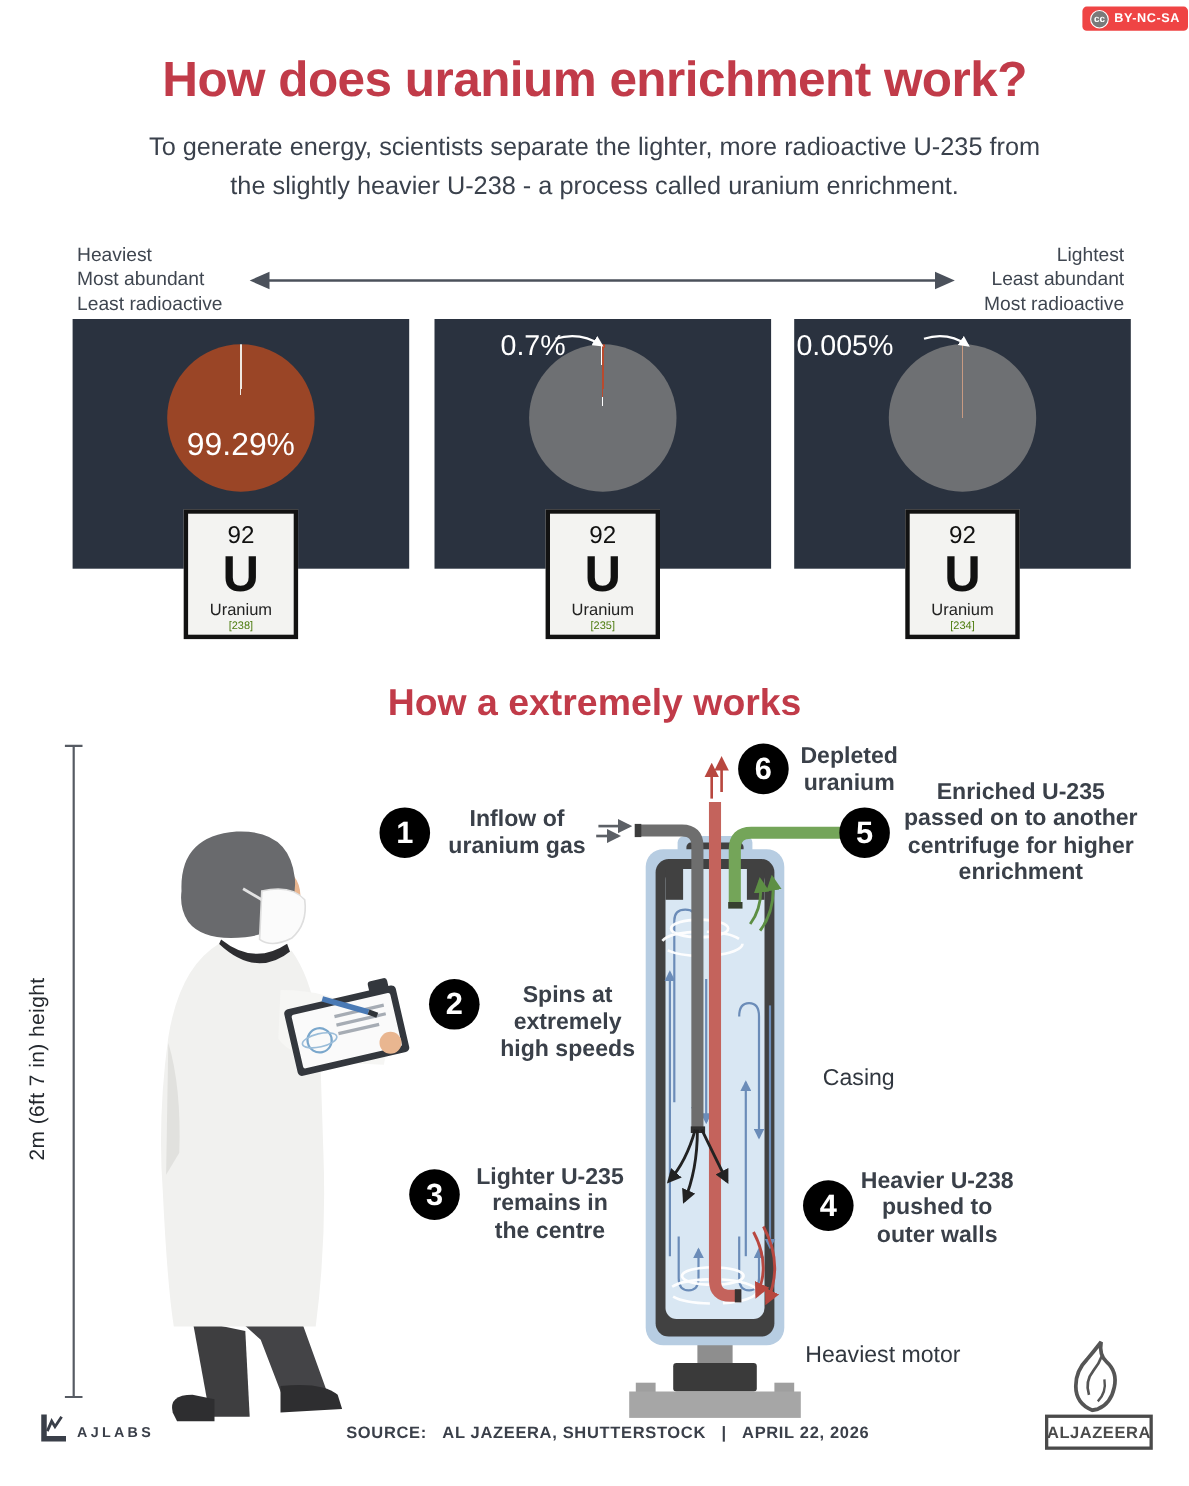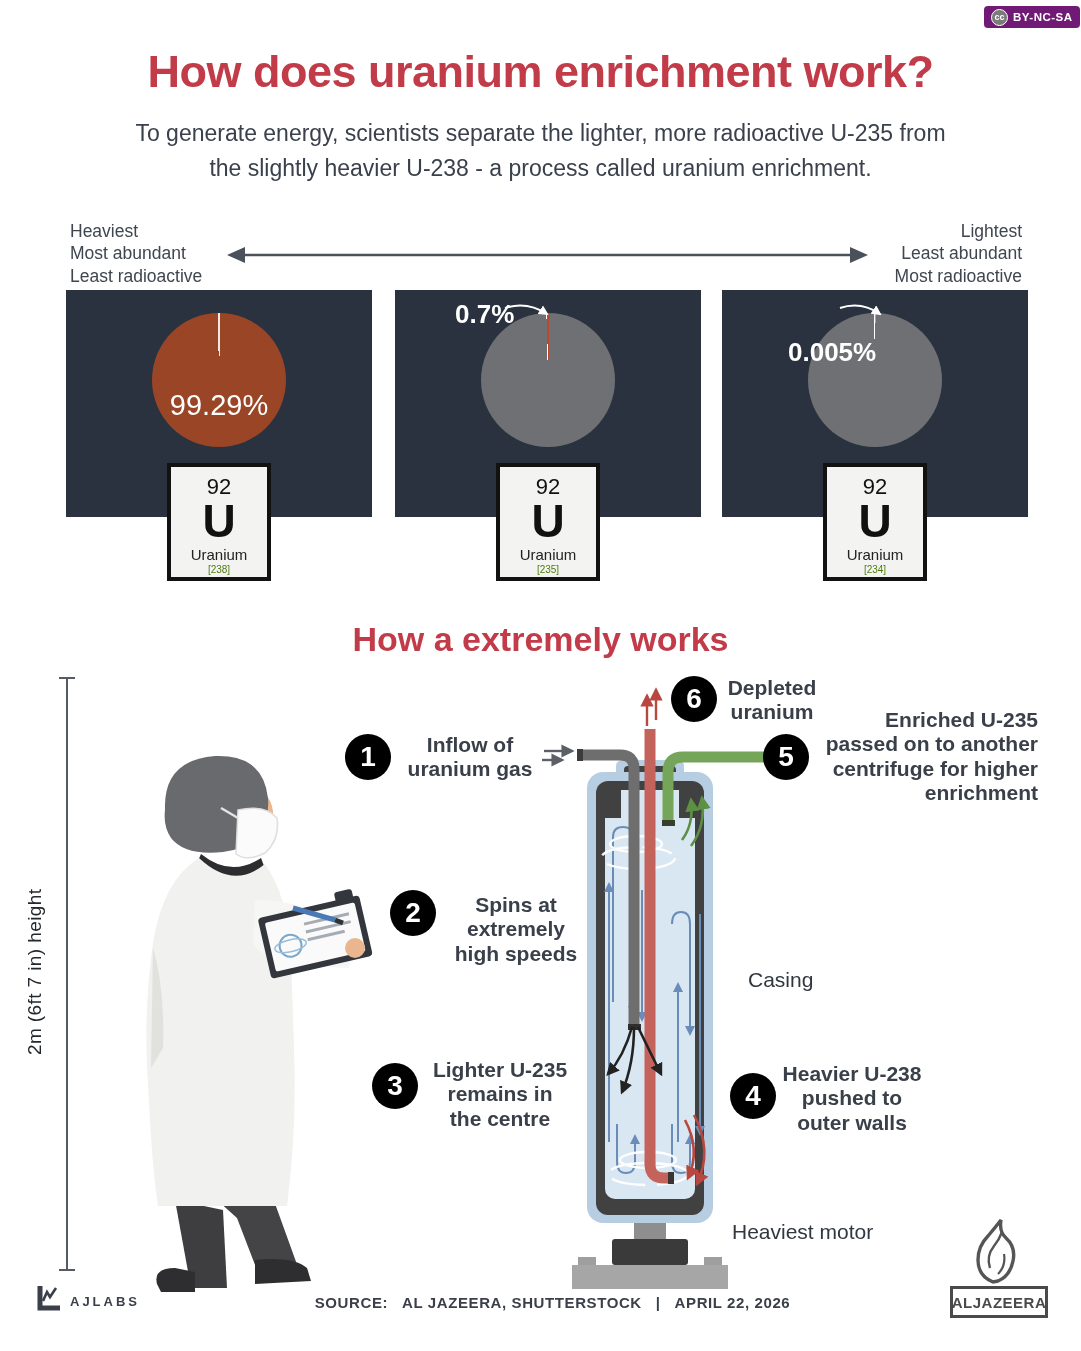--- a/index.html
+++ b/index.html
@@ -1,20 +1,20 @@
 <!DOCTYPE html>
 <html><head>
 <meta charset="utf-8">
 <style>
   html,body{margin:0;padding:0;background:#fff;}
   .canvas{position:relative;width:1081px;height:1351px;background:#ffffff;overflow:hidden;
           font-family:"Liberation Sans", sans-serif;color:#3a4049;}
   .abs{position:absolute;}
   
-  .cc-badge{position:absolute;left:984px;top:6px;height:22px;background:#701a75;border-radius:4px;
+  .cc-badge{position:absolute;left:984px;top:6px;height:22px;background:#ef4444;border-radius:4px;
             display:flex;align-items:center;gap:5px;padding:0 7px;}
   .cc-circle{width:15px;height:15px;border:1.6px solid #fff;border-radius:50%;color:#fff;
              font-size:9px;font-weight:bold;display:flex;align-items:center;justify-content:center;background:#7a7a7a;}
   .cc-text{color:#fff;font-size:11.5px;font-weight:bold;letter-spacing:.5px;}
   .main-title{position:absolute;left:0;top:46px;width:100%;text-align:center;
               font-size:45px;font-weight:bold;color:#c13b49;letter-spacing:-.5px;}
   .subtitle{position:absolute;left:0;top:116px;width:100%;text-align:center;font-size:23px;
             font-weight:500;color:#3a414c;line-height:1.5;white-space:pre-line;}
   
   .spec-label{position:absolute;top:220px;font-size:17.5px;font-weight:500;color:#3f4650;
@@ -22,21 +22,21 @@
   .spec-left{left:70px;text-align:left;}
   .spec-right{right:59px;text-align:right;}
   
   .panel{position:absolute;top:290px;width:306px;height:227px;background:#2a323f;}
   .pie{position:absolute;width:134px;height:134px;border-radius:50%;}
   .pie-1{left:152px;top:313px;background:conic-gradient(from -1deg,#efe9e2 0deg 2.2deg,#9a4526 2.2deg 360deg);}
   .pie-2{left:481px;top:313px;background:conic-gradient(from -1.4deg,#ffffff 0deg .6deg,#b94a2e .6deg 2.8deg,#6e7073 2.8deg 360deg);}
   .pie-3{left:808px;top:313px;background:conic-gradient(from -.7deg,#ffffff 0deg .5deg,#c79a82 .5deg 1.2deg,#6e7073 1.2deg 360deg);}
   .share-inside{position:absolute;left:149px;top:389px;width:140px;text-align:center;
                 color:#fff;font-size:29px;font-weight:500;}
-  .share-out{position:absolute;color:#fff;font-size:26px;font-weight:700;}
+  .share-out{position:absolute;color:#fff;font-size:26px;font-weight:400;}
   .element-card{position:absolute;top:463px;width:96px;height:110px;background:#f3f3f1;
                 border:4px solid #121212;text-align:center;}
   .el-num{font-size:22px;color:#111;margin-top:7px;}
   .el-sym{font-size:46px;font-weight:bold;color:#111;line-height:.95;}
   .el-name{font-size:15px;color:#222;margin-top:2px;}
   .el-mass{font-size:10px;color:#4d7c0f;margin-top:1px;}
   
   .section-heading{position:absolute;left:0;top:620px;width:100%;text-align:center;
                    font-size:34px;font-weight:bold;color:#c13b49;}
   .height-label{position:absolute;left:18px;top:672px;height:600px;width:34px;
@@ -86,21 +86,21 @@
   <div class="panel" style="left:66px;"></div>
   <div class="panel" style="left:395px;"></div>
   <div class="panel" style="left:722px;"></div>
 
   <div class="pie pie-1"></div>
   <div class="pie pie-2"></div>
   <div class="pie pie-3"></div>
 
   <div class="share-inside">99.29%</div>
   <div class="share-out" style="left:455px;top:299px;">0.7%</div>
-  <div class="share-out" style="left:788px;top:299px;margin-top:38px;">0.005%</div>
+  <div class="share-out" style="left:724px;top:299px;">0.005%</div>
 
   <svg class="abs" style="left:503px;top:301px;" width="50" height="22" viewBox="0 0 50 22">
     <defs>
         <marker id="mw1" viewBox="0 0 10 10" refX="8" refY="5" markerWidth="5" markerHeight="5" orient="auto">
           <path d="M0,0 L10,5 L0,10 z" fill="#fff"></path>
         </marker>
       </defs>
     <path d="M2,7 Q24,0 44,13" stroke="#fff" stroke-width="2" fill="none" marker-end="url(#mw1)"></path>
   </svg>
   <svg class="abs" style="left:838px;top:301px;" width="48" height="22" viewBox="0 0 48 22">
@@ -268,21 +268,21 @@
 uranium gas</div>
   <div class="step-label" style="left:436px;top:893px;width:160px;">Spins at
 extremely
 high speeds</div>
   <div class="step-label" style="left:420px;top:1058px;width:160px;">Lighter U-235
 remains in
 the centre</div>
   <div class="step-label" style="left:772px;top:1062px;width:160px;">Heavier U-238
 pushed to
 outer walls</div>
-  <div class="step-label" style="left:818px;top:708px;width:220px;text-align:right;">Enriched U-235
+  <div class="step-label" style="left:818px;top:708px;width:220px;">Enriched U-235
 passed on to another
 centrifuge for higher
 enrichment</div>
   <div class="step-label" style="left:712px;top:676px;width:120px;">Depleted
 uranium</div>
 
   <div class="plain-label" style="left:748px;top:968px;">Casing</div>
   <div class="plain-label" style="left:732px;top:1220px;">Heaviest motor</div>
 
   <div class="ajlabs">

